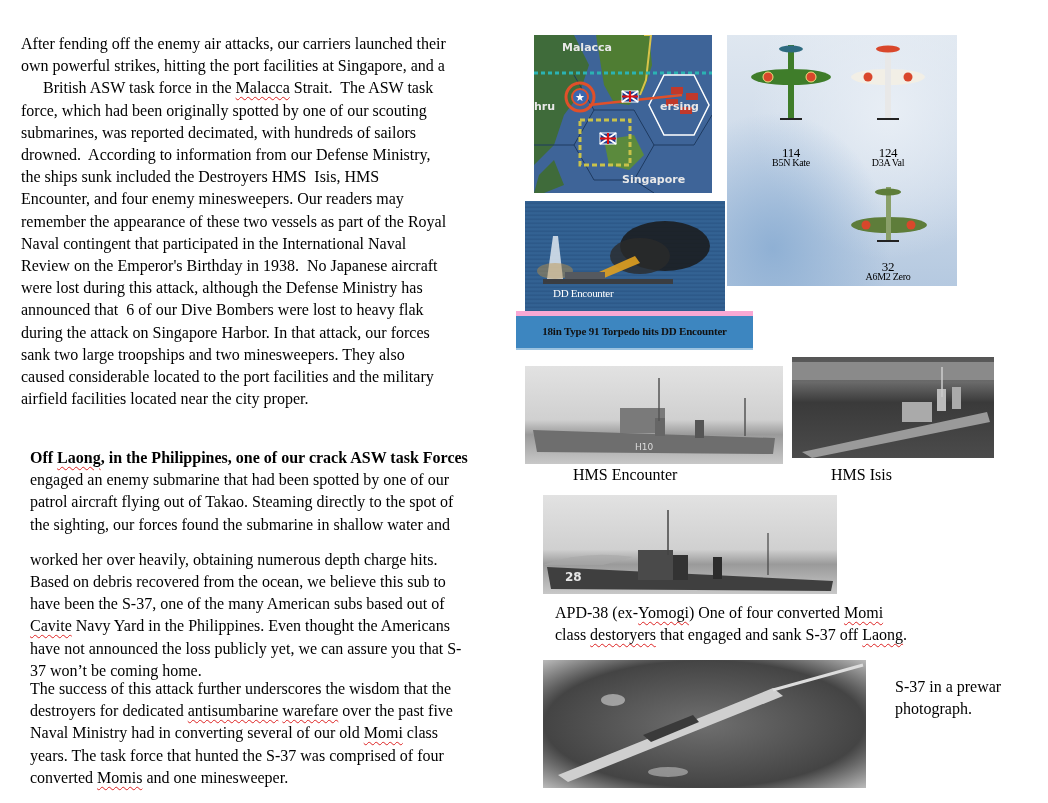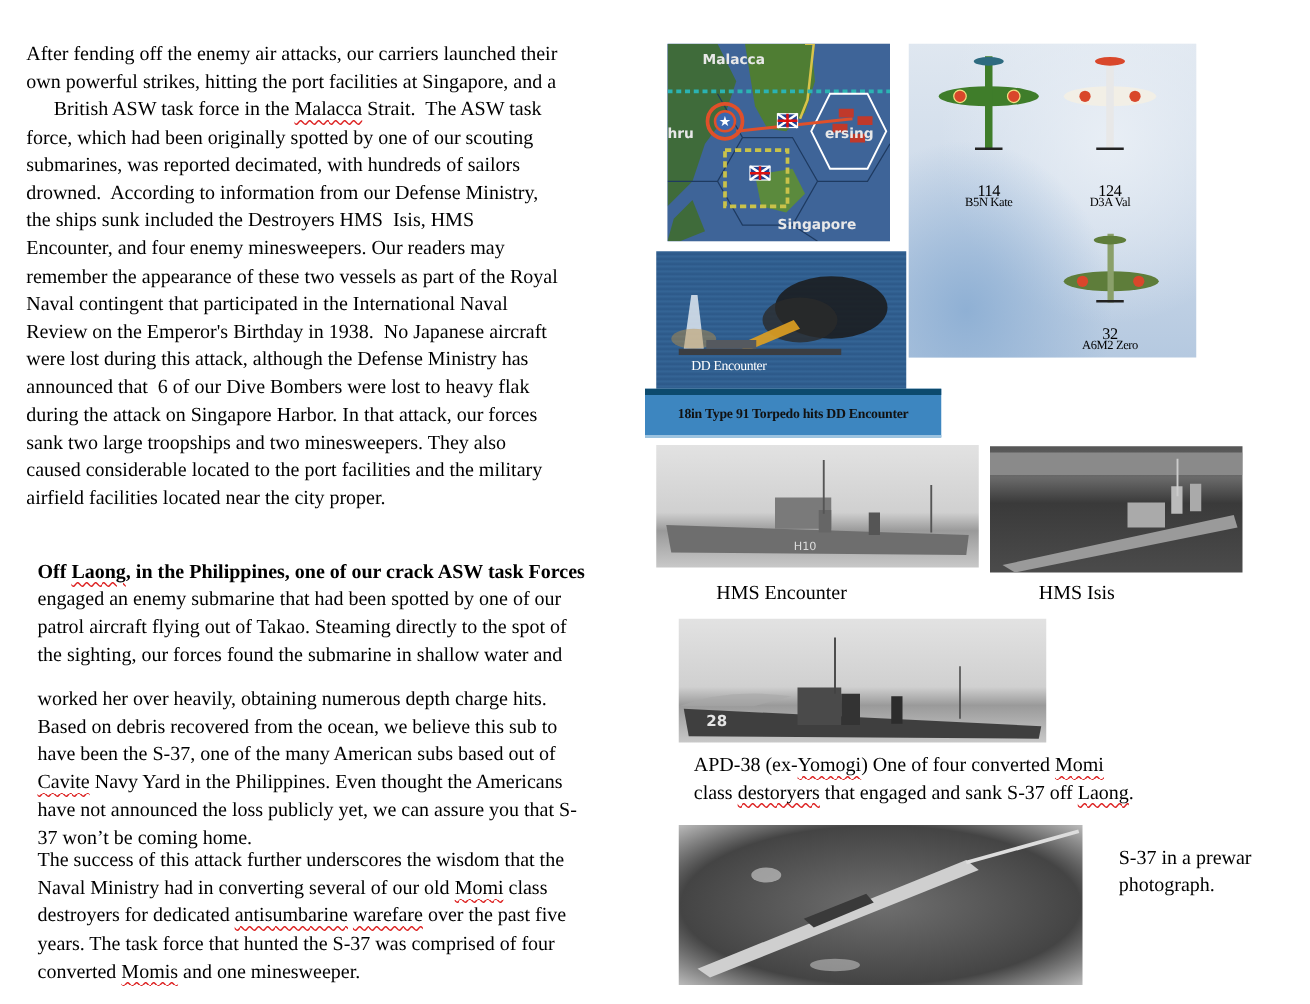--- a/index.html
+++ b/index.html
@@ -16,25 +16,25 @@
   #aircraft { left:727px; top:35px; width:230px; height:251px;
      background: radial-gradient(ellipse at 20% 85%, #8fb0d4 0%, transparent 45%),
                  radial-gradient(ellipse at 70% 30%, #e8eef5 0%, transparent 60%),
                  linear-gradient(180deg, #dfe7f0 0%, #c9d7e8 60%, #b5c9e0 100%); }
   .plane-label { position:absolute; width:80px; text-align:center; font-size:10px; line-height:10px; letter-spacing:-0.3px; }
   .plane-num { font-size:13px; }
   
   #combat { left:525px; top:201px; width:200px; height:110px;
      background: repeating-linear-gradient(0deg, #2d5a8a 0px, #356596 2px, #2a5585 4px); }
   #banner { left:516px; top:311px; width:237px; height:39px; background:#3d86c0;
-     border-top:5px solid #0c4a6e; box-sizing:border-box; border-bottom:2px solid #9cc3e0; }
+     border-top:5px solid #f9a8d4; box-sizing:border-box; border-bottom:2px solid #9cc3e0; }
   #banner span { position:absolute; left:0; right:0; top:9px; text-align:center; font-size:11px; font-weight:bold; color:#111; letter-spacing:-0.2px; }
   
   .photo { background: linear-gradient(180deg, #e2e2e2 0%, #d0d0d0 55%, #9a9a9a 70%, #c8c8c8 100%); }
-  #encounter { left:525px; top:356px; width:258px; height:98px; }
+  #encounter { left:525px; top:366px; width:258px; height:98px; }
   #isis { left:792px; top:357px; width:202px; height:101px; background: linear-gradient(180deg,#555 0%,#6a6a6a 25%,#3a3a3a 45%,#4b4b4b 100%); }
   #apd { left:543px; top:495px; width:294px; height:99px; }
   #s37 { left:543px; top:660px; width:323px; height:128px; background: radial-gradient(ellipse at 50% 50%, #6f6f6f 0%, #444 70%, #bbb 100%); }
 </style>
 </head>
 <body>
 
 <div class="para" style="left:21px; top:33px;">
     <div style="white-space: pre;"><span>After fending off the enemy air attacks, our carriers launched their</span></div>
     <div style="white-space: pre;"><span>own powerful strikes, hitting the port facilities at Singapore, and a</span></div>
@@ -63,22 +63,22 @@
     <div style="white-space: pre; margin-top: 13px;"><span>worked her over heavily, obtaining numerous depth charge hits.</span></div>
     <div style="white-space: pre;"><span>Based on debris recovered from the ocean, we believe this sub to</span></div>
     <div style="white-space: pre;"><span>have been the S-37, one of the many American subs based out of</span></div>
     <div style="white-space: pre;"><span class="spell">Cavite</span><span> Navy Yard in the Philippines. Even thought the Americans</span></div>
     <div style="white-space: pre;"><span>have not announced the loss publicly yet, we can assure you that S-</span></div>
     <div style="white-space: pre;"><span>37 won’t be coming home.</span></div>
   </div>
 
 <div class="para" style="left:30px; top:678px;">
     <div style="white-space: pre;"><span>The success of this attack further underscores the wisdom that the</span></div>
+    <div style="white-space: pre;"><span>destroyers for dedicated </span><span class="spell">antisumbarine</span><span> </span><span class="spell">warefare</span><span> over the past five</span></div>
     <div style="white-space: pre;"><span>Naval Ministry had in converting several of our old </span><span class="spell">Momi</span><span> class</span></div>
-    <div style="white-space: pre;"><span>destroyers for dedicated </span><span class="spell">antisumbarine</span><span> </span><span class="spell">warefare</span><span> over the past five</span></div>
     <div style="white-space: pre;"><span>years. The task force that hunted the S-37 was comprised of four</span></div>
     <div style="white-space: pre;"><span>converted </span><span class="spell">Momis</span><span> and one minesweeper.</span></div>
   </div>
 
 <div class="abs" id="map">
   <svg width="178" height="158" viewBox="0 0 178 158">
     <rect width="178" height="158" fill="#3e6498"></rect>
     <path d="M0,0 L40,0 L55,30 L45,60 L30,80 L20,110 L0,130 Z" fill="#3f6b3a"></path>
     <path d="M62,0 L115,0 L118,30 L110,55 L95,70 L80,68 L70,50 Z" fill="#4f7d33"></path>
     <path d="M5,140 L20,125 L30,150 L10,158 L0,158 Z" fill="#3f6b3a"></path>

